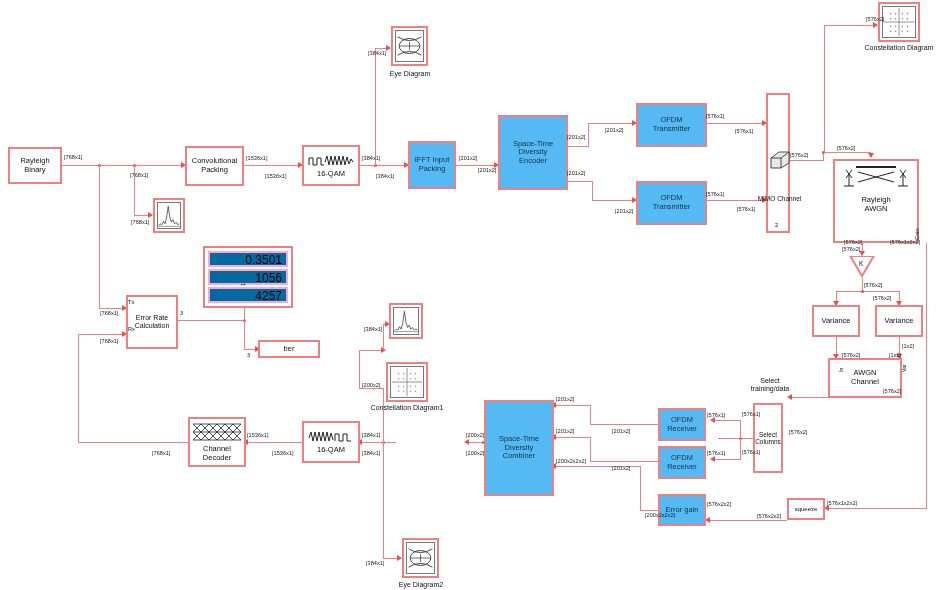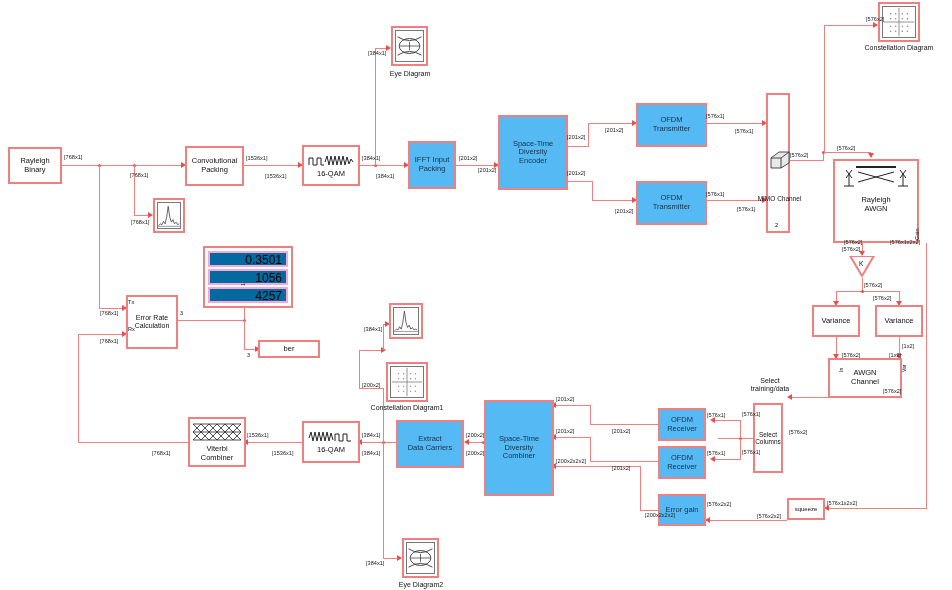--- a/index.html
+++ b/index.html
@@ -476,24 +476,20 @@
   <div class="blk blue" style="left:658px; top:494px; width:48px; height:32px;">
     <span class="lbl">Error gain</span>
   </div>
 
   <div class="blk blue" style="left:484px; top:400px; width:70px; height:96px;">
     <span class="lbl" style="white-space:pre-line;">Space-Time
 Diversity
 Combiner</span>
   </div>
 
-  <div class="blk blue" style="left:396px; top:420px; width:68px; height:48px;">
-    <span class="lbl" style="white-space:pre-line;">Extract
-Data Carriers</span>
-  </div>
 
   <div class="scope" style="left:389px; top:303px; width:34px; height:36px;">
     <div class="inner">
       <svg width="100%" height="100%" viewBox="0 0 30 32" preserveAspectRatio="none">
         <polyline points="1,28 3,26 5,27 7,23 9,26 11,18 13,4 15,18 17,24 19,21 21,26 23,24 25,27 27,26 29,27" fill="none" stroke="#333" stroke-width="0.9"></polyline>
         <line x1="0" y1="29" x2="30" y2="29" stroke="#555" stroke-width="0.7"></line>
       </svg>
     </div>
   </div>
 
@@ -551,21 +547,21 @@
       <g stroke="#222" stroke-width="0.8" fill="none">
         <path d="M1,3 L9,11 L17,3 L25,11 L33,3 L41,11 L49,3"></path>
         <path d="M1,11 L9,3 L17,11 L25,3 L33,11 L41,3 L49,11"></path>
         <path d="M1,11 L9,19 L17,11 L25,19 L33,11 L41,19 L49,11"></path>
         <path d="M1,19 L9,11 L17,19 L25,11 L33,19 L41,11 L49,19"></path>
         <line x1="1" y1="3" x2="49" y2="3"></line>
         <line x1="1" y1="11" x2="49" y2="11"></line>
         <line x1="1" y1="19" x2="49" y2="19"></line>
       </g>
     </svg>
-    <span class="lbl" style="margin-top:2px;">Viterbi Combiner</span>
+    <span class="lbl" style="margin-top:2px;">Channel Decoder</span>
   </div>
 
   <div class="blk" style="left:126px; top:295px; width:52px; height:54px;">
     <span class="lbl" style="white-space:pre-line; font-size:7px;">Error Rate
 Calculation</span>
   </div>
   <div class="port" style="left:128px; top:299px;">Tx</div>
   <div class="port" style="left:128px; top:326px;">Rx</div>
 
   <div class="display" style="left:203px; top:246px; width:90px; height:62px;">

